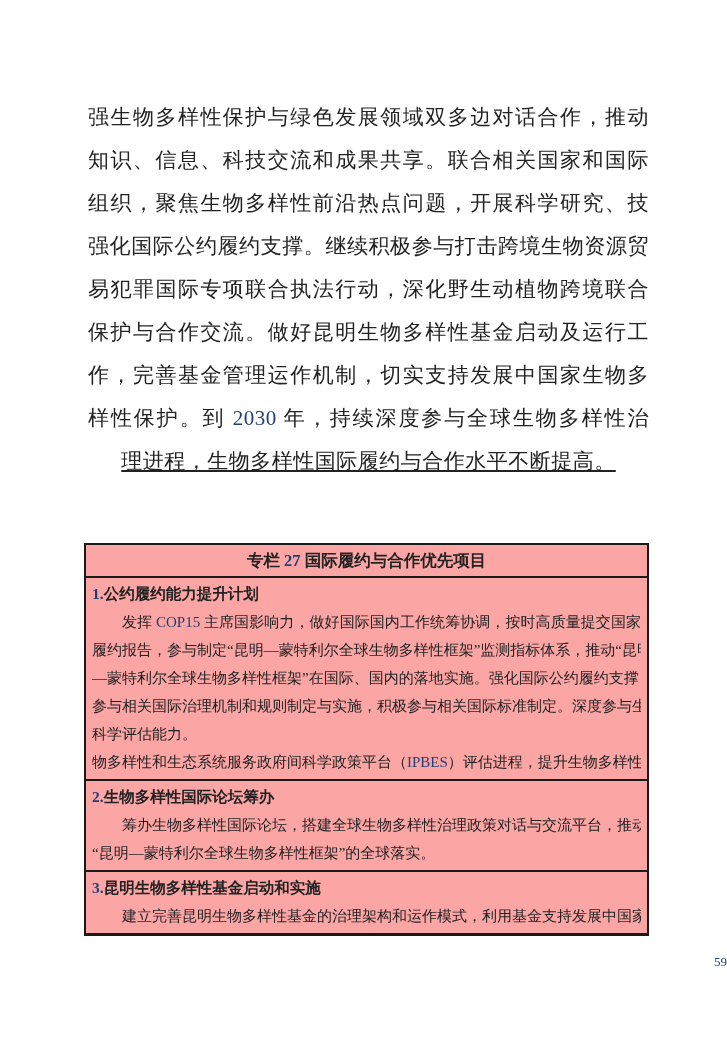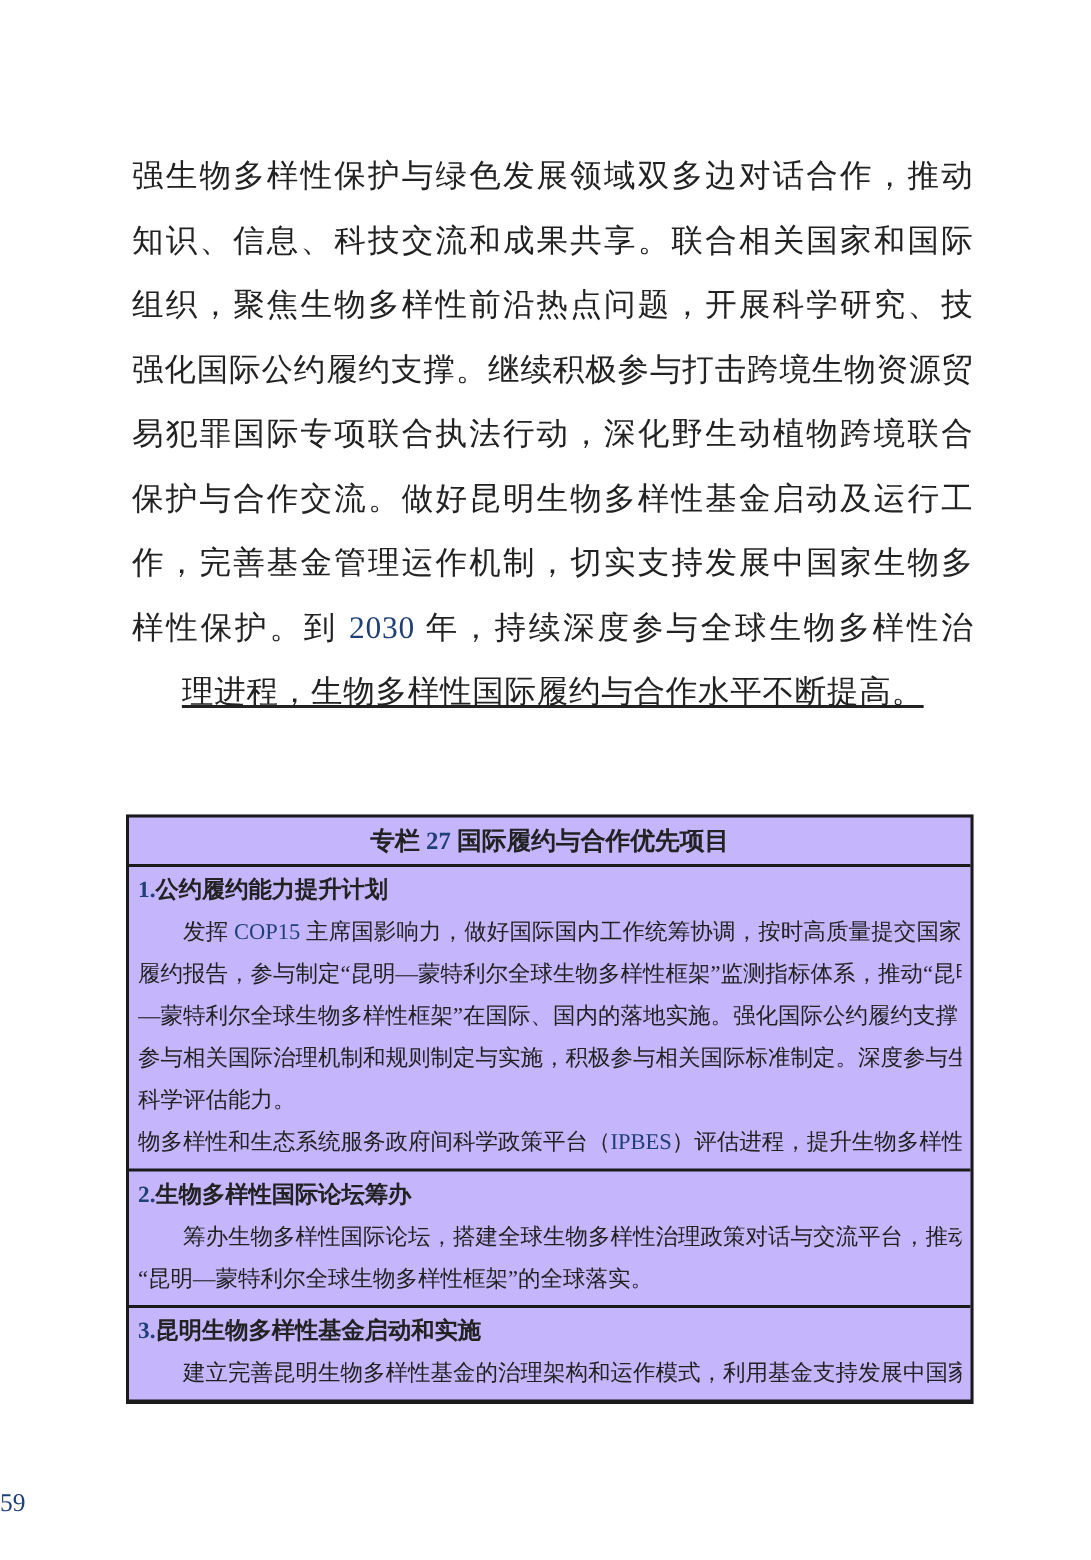--- a/index.html
+++ b/index.html
@@ -22,21 +22,21 @@
     white-space:nowrap;overflow:hidden;
     text-align:justify;text-align-last:justify;
   }
   .bline.last{text-align:center;text-align-last:auto;text-decoration:underline;}
   
   .box{
     position:absolute;left:84px;top:543px;width:565px;
     border:2px solid var(--border,#1a1a1a);
     border-bottom-width:3px;
     box-sizing:border-box;
-    background:#c4b5fd;
+    background:#fca5a5;
   }
   .box-title{
     height:31px;line-height:31px;
     text-align:center;font-weight:bold;font-size:16.5px;
     border-bottom:2px solid var(--border,#1a1a1a);
     overflow:hidden;
   }
   .section{padding:1px 6px 3px 6px;font-family:Liberation Serif, serif;}
   .section.divided{border-top:2px solid var(--border,#1a1a1a);}
   .sec-heading{
@@ -47,22 +47,22 @@
   .sline{
     height:28px;line-height:28px;
     font-size:15px;
     white-space:nowrap;overflow:hidden;
     text-align:justify;text-align-last:justify;
   }
   .sline.indent{text-indent:2em;}
   .sline.last{text-align:left;text-align-last:auto;}
   
   .page-number{
-    position:absolute;left:0;top:992px;width:727px;
-    text-align:left;font-size:17px;
+    position:absolute;left:0;top:954px;width:727px;
+    text-align:right;font-size:13px;
   }
 </style>
 </head>
 <body style="--text: #222222; --latin: #1f3f77; --border: #1a1a1a;">
 
 <div class="page">
 
   <div class="body-text">
     <div class="bline zh">强生物多样性保护与绿色发展领域双多边对话合作，推动</div>
     <div class="bline zh">知识、信息、科技交流和成果共享。联合相关国家和国际</div>

